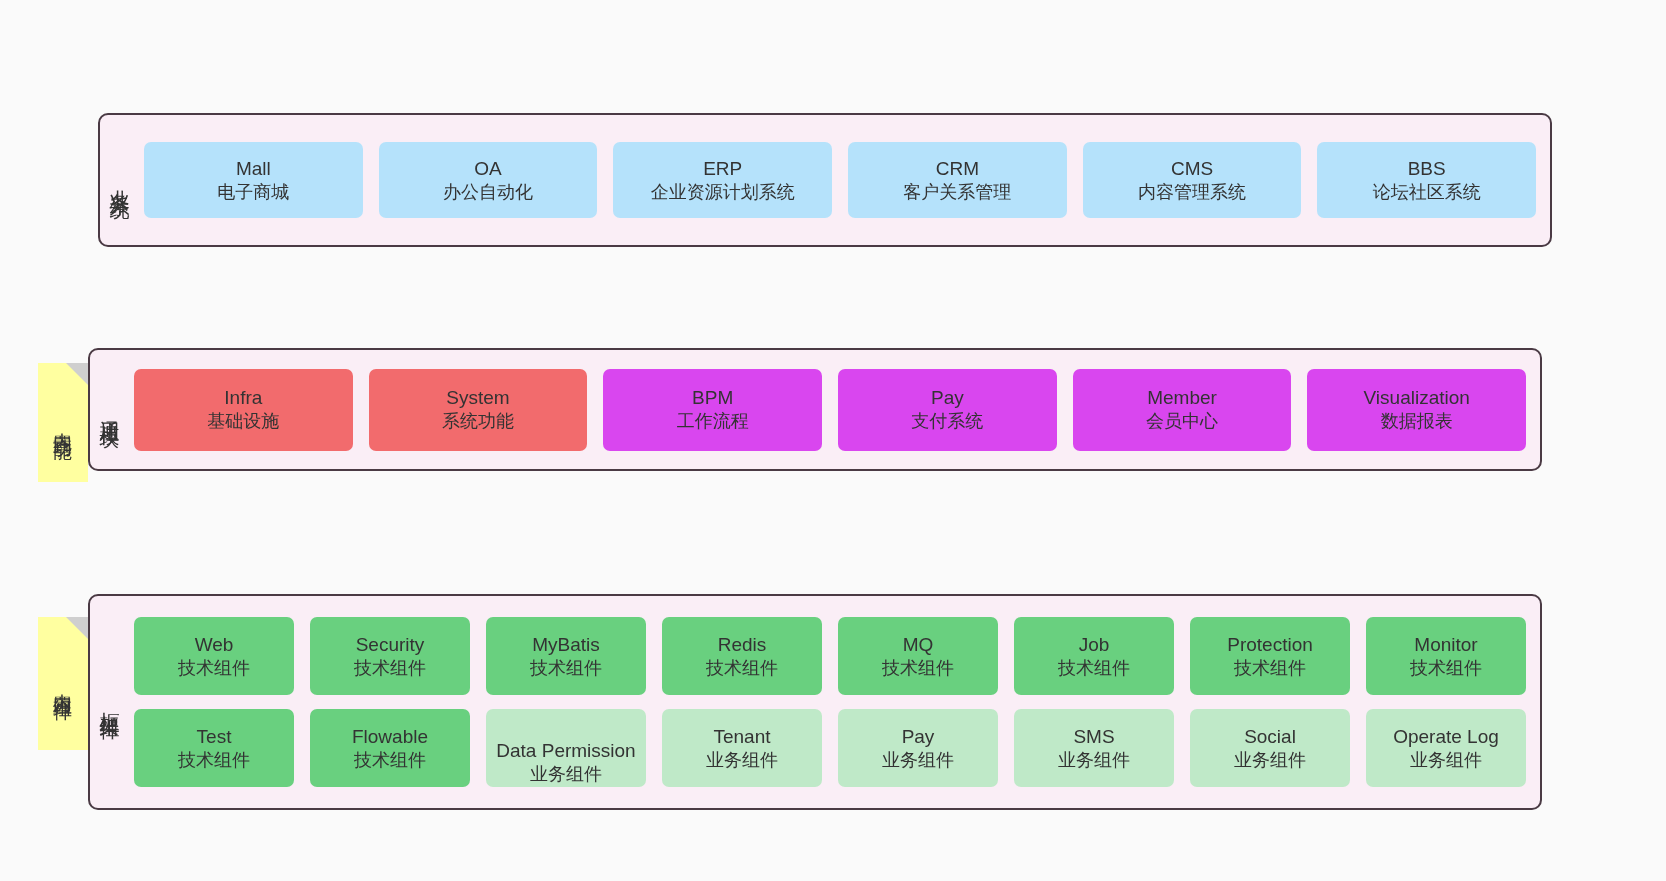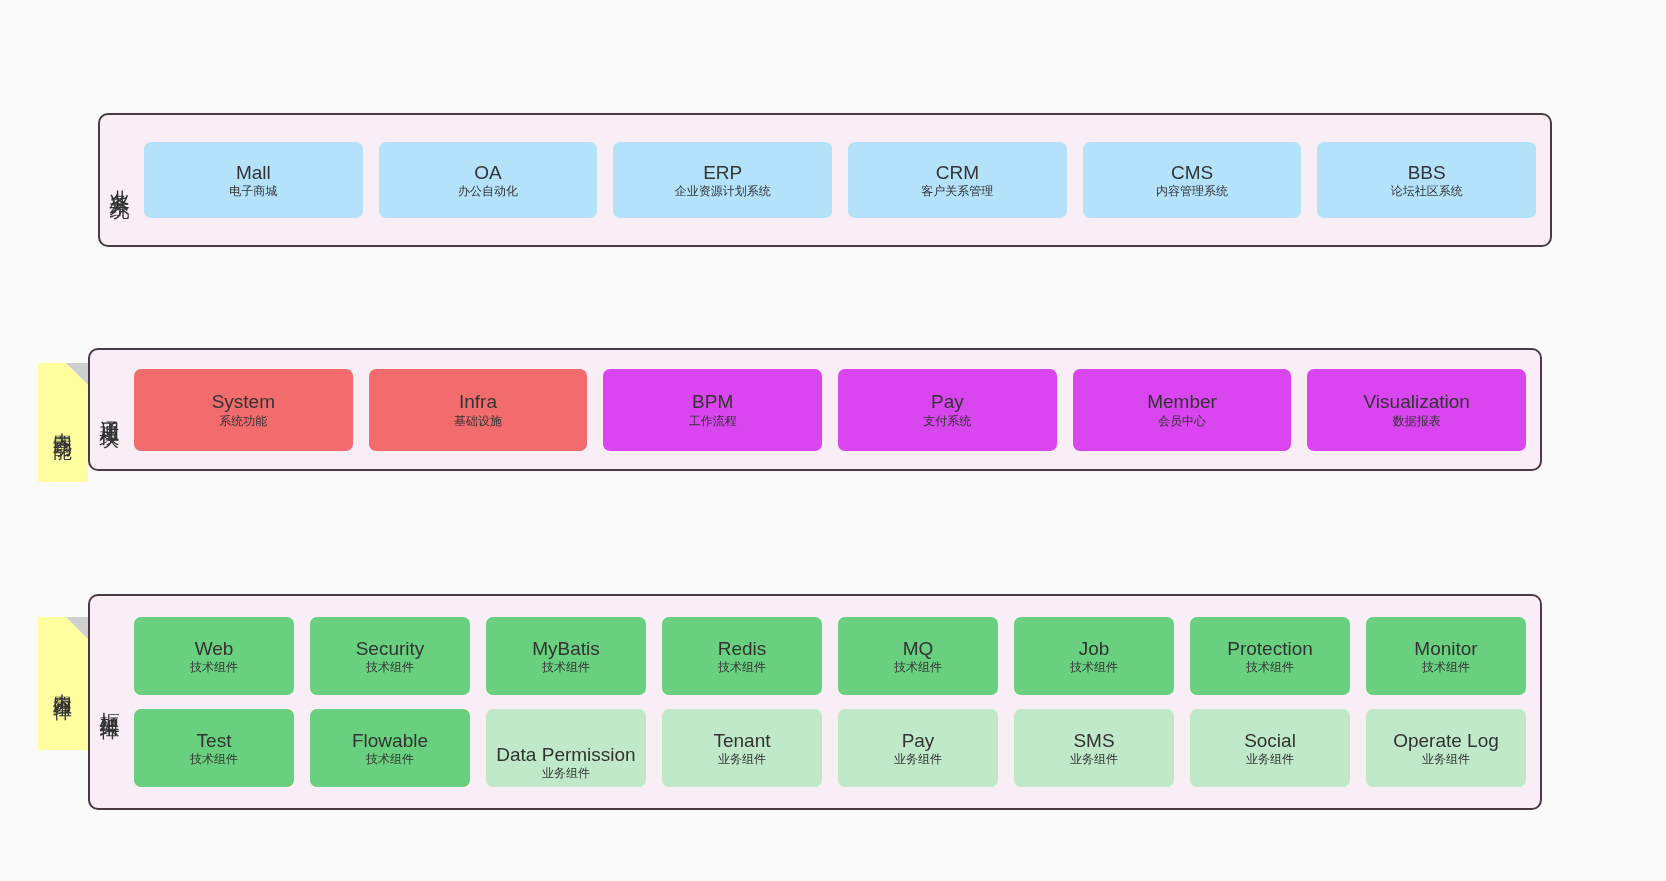--- a/index.html
+++ b/index.html
@@ -79,21 +79,21 @@
     line-height: 1.25;
     color: #333333;
     padding: 4px 6px;
     overflow: hidden;
   }
   .node .n-title {
     font-size: 19px;
     white-space: nowrap;
   }
   .node .n-sub {
-    font-size: 12px;
+    font-size: 18px;
     white-space: nowrap;
   }
   .node.wrap .n-title { white-space: normal; margin-top: 28px; }
 
   .h-sys   { height: 76px; }
   .h-mod   { height: 82px; }
   .h-comp  { height: 78px; }
 
   .c-blue        { background: #b5e2fb; }
   .c-red         { background: #f26b6d; }
@@ -187,26 +187,26 @@
   <div class="sticky" style="left:38px; top:363px; width:50px; height:119px;">
     <span class="fold"></span>
     <span>内置功能</span>
   </div>
 
   <div class="layer" id="layer-module" style="left:88px; top:348px; width:1454px; height:123px;">
     <div class="layer-label">通用模块</div>
     <div class="layer-body">
       <div class="row">
         <div class="node c-red h-mod">
+          <span class="n-title">Infra</span>
+          <span class="n-sub">基础设施</span>
+        </div>
+        <div class="node c-red h-mod">
           <span class="n-title">System</span>
           <span class="n-sub">系统功能</span>
-        </div>
-        <div class="node c-red h-mod">
-          <span class="n-title">Infra</span>
-          <span class="n-sub">基础设施</span>
         </div>
         <div class="node c-pink h-mod">
           <span class="n-title">BPM</span>
           <span class="n-sub">工作流程</span>
         </div>
         <div class="node c-pink h-mod">
           <span class="n-title">Pay</span>
           <span class="n-sub">支付系统</span>
         </div>
         <div class="node c-pink h-mod">

